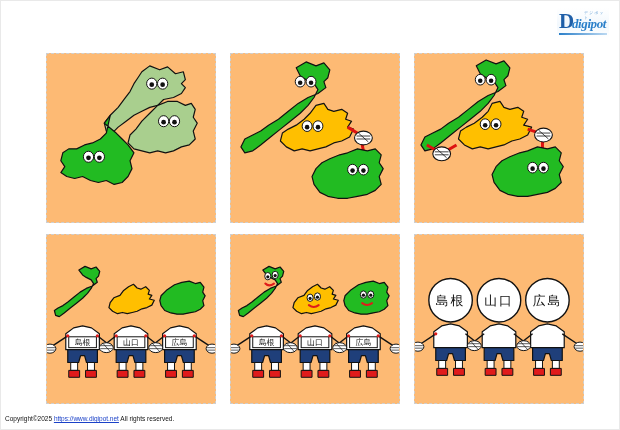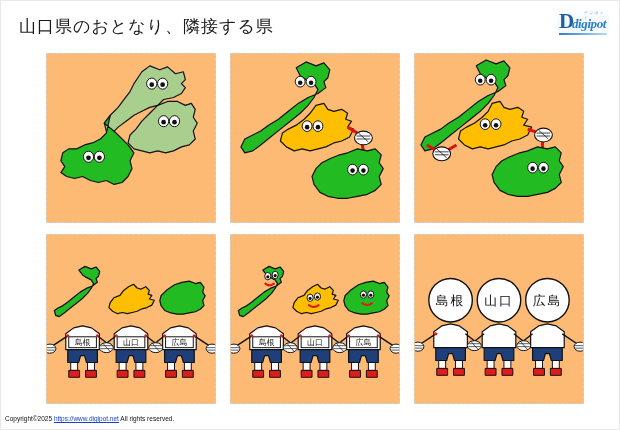--- a/index.html
+++ b/index.html
@@ -59,21 +59,20 @@
     font-size:6.5px;line-height:9px;color:#111;white-space:nowrap;
   }
   #footer .ft-link{color:#1a41c8;text-decoration:underline;}
   #footer span{display:inline;}
 </style>
 </head>
 <body>
 
 <div id="page">
 
-  <div id="page-title">山口県のおとなり、隣接する県</div>
 
   <div id="logo">
     <div class="logo-bg"></div>
     <div class="logo-kana">デジポット</div>
     <div class="logo-d">D</div>
     <div class="logo-word">digipot</div>
     <div class="logo-underline"></div>
   </div>
 
   <div class="panel" id="panel-1" style="left:45px;top:52px;width:170px;height:170px;">

